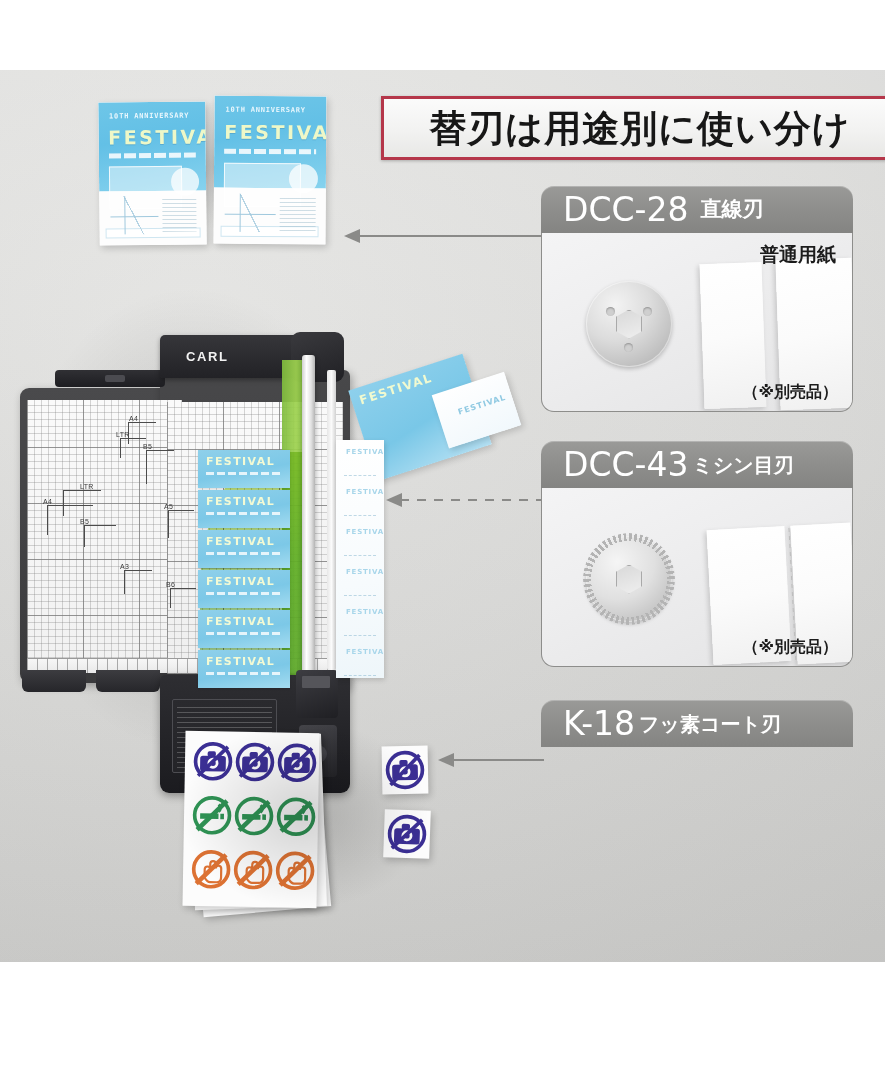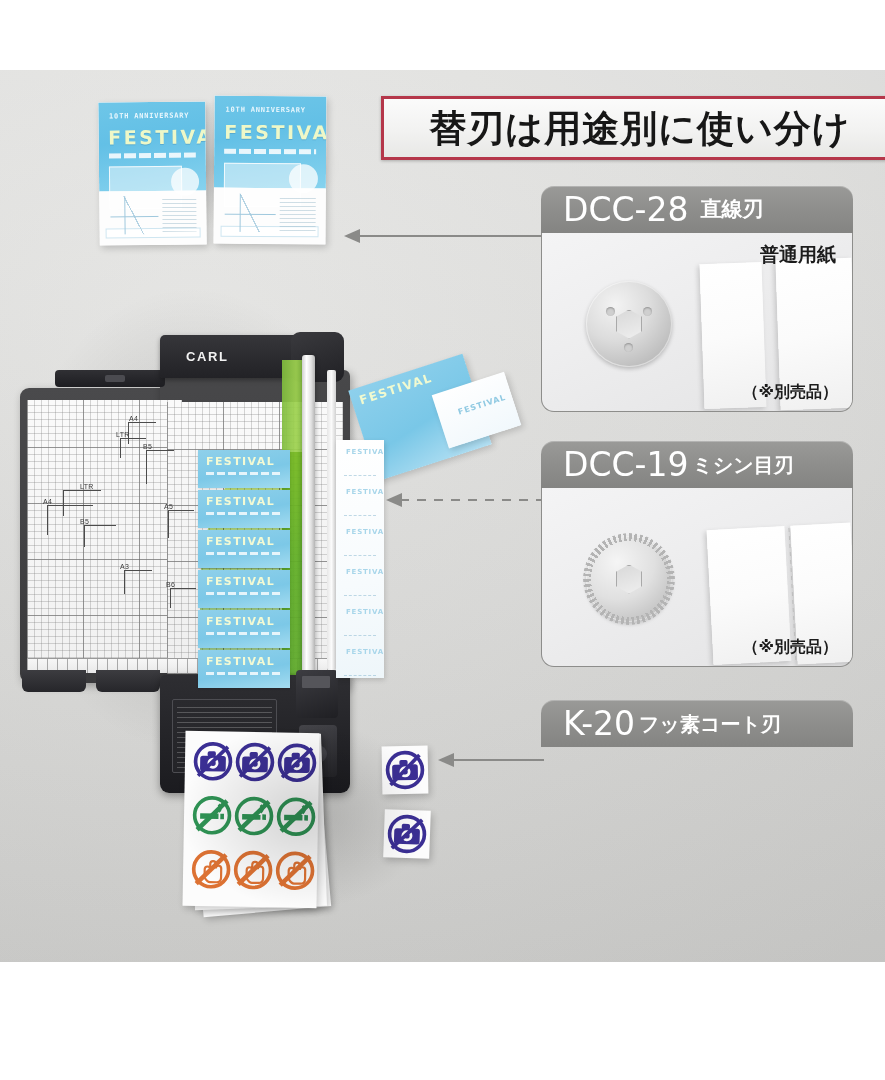--- a/index.html
+++ b/index.html
@@ -975,38 +975,38 @@
 
       <div class="sheet" style="left:160px; top:30px; width:62px; height:145px; transform:rotate(-2deg);"></div>
       <div class="sheet" style="left:236px; top:26px; width:76px; height:150px; transform:rotate(-2deg);"></div>
 
       <div class="note">（※別売品）</div>
     </div>
   </div>
 
   <div class="card" style="left:541px; top:441px;">
     <div class="card-header">
-      <span class="code">DCC-19</span>
+      <span class="code">DCC-43</span>
       <span class="kind tight">ミシン目刃</span>
     </div>
     <div class="card-body">
 
       <div class="blade perf">
         <div class="teeth"></div>
         <div class="hub"></div>
       </div>
 
       <div class="sheet" style="left:168px; top:40px; width:78px; height:135px; transform:rotate(-3deg);"></div>
       <div class="sheet" style="left:252px; top:36px; width:60px; height:139px; transform:rotate(-3deg);"></div>
       <div class="perf-line" style="left:250px; top:40px; height:135px; transform:rotate(-3deg);"></div>
 
       <div class="note">（※別売品）</div>
     </div>
   </div>
 
   <div class="card" style="left:541px; top:700px;">
     <div class="card-header">
-      <span class="code">K-20</span>
+      <span class="code">K-18</span>
       <span class="kind tight">フッ素コート刃</span>
     </div>
   </div>
 
 </div>
 
 </body></html>

